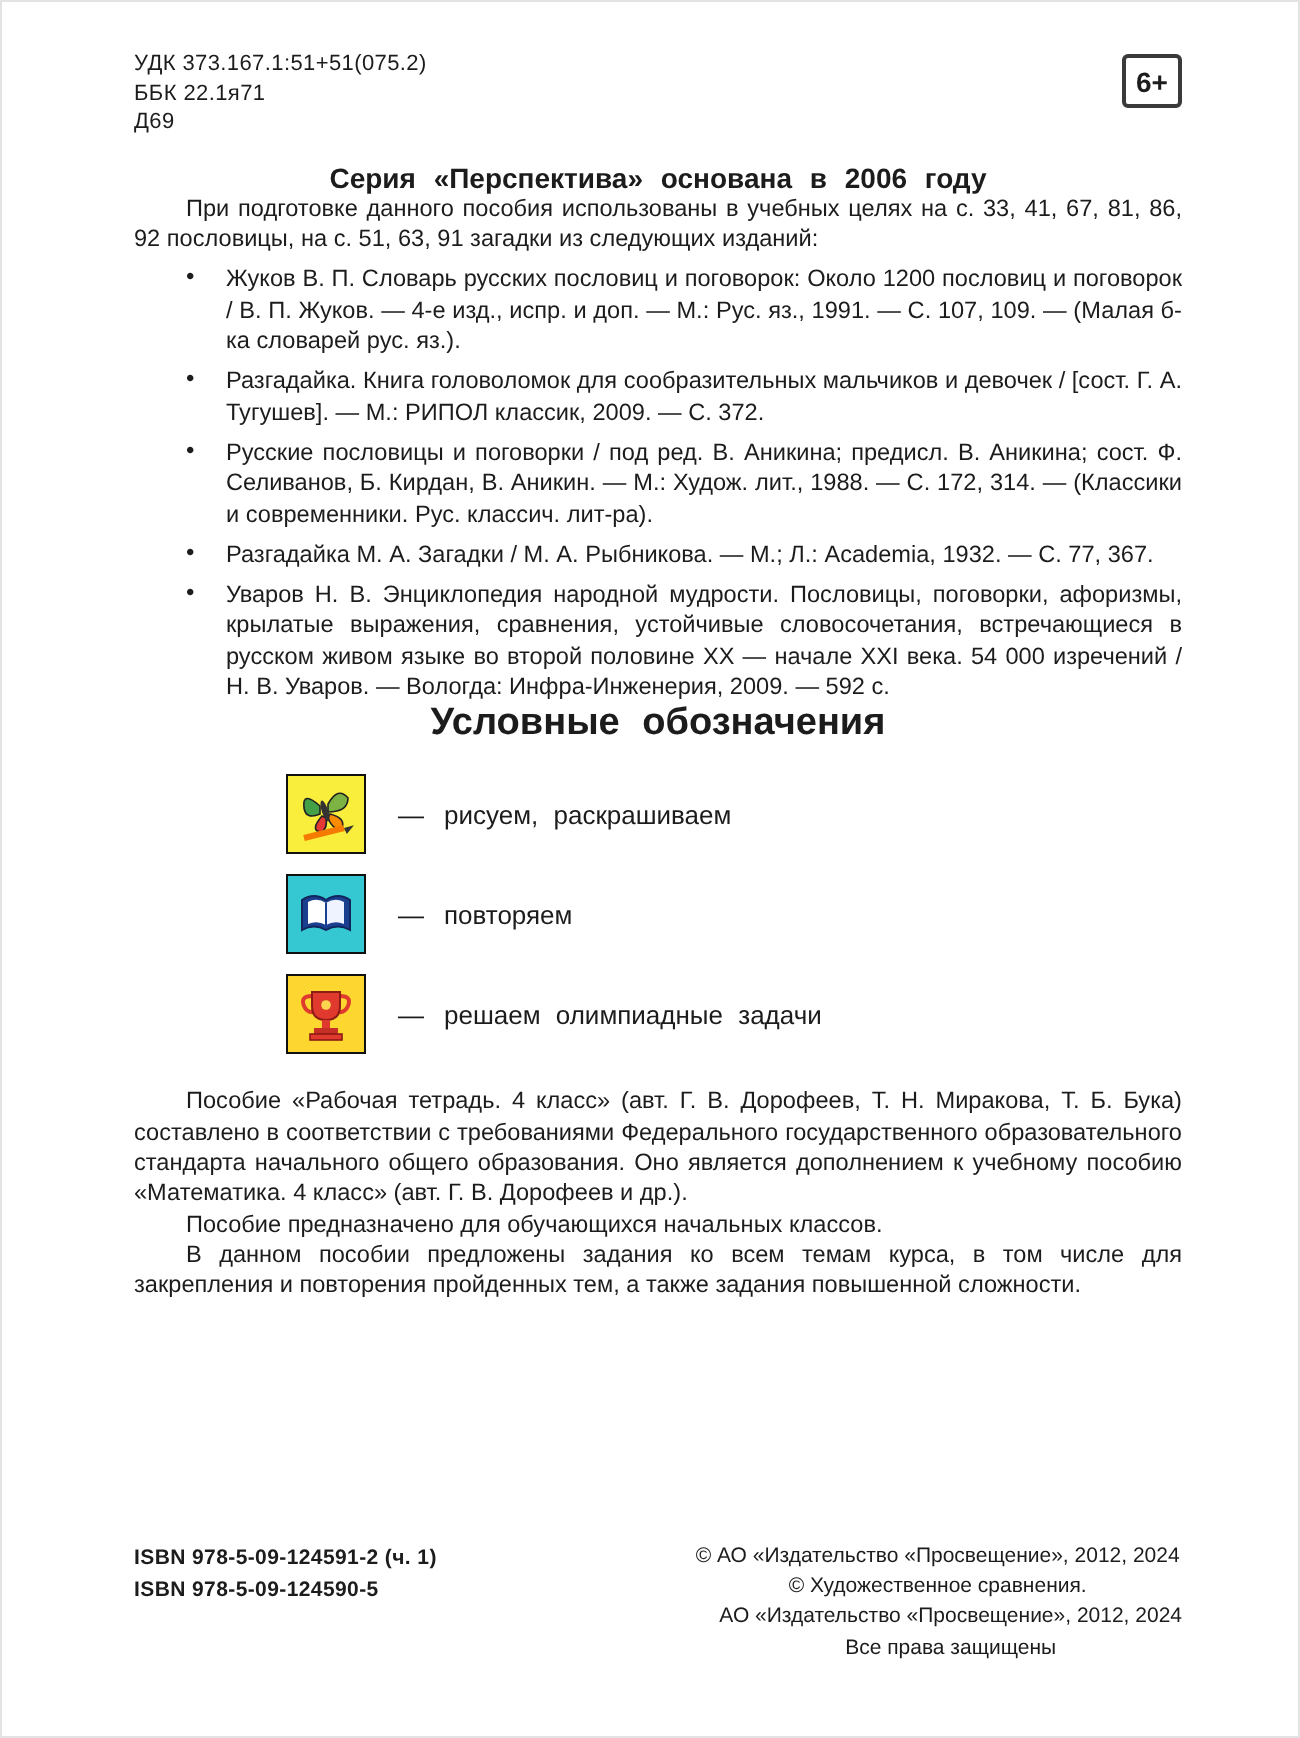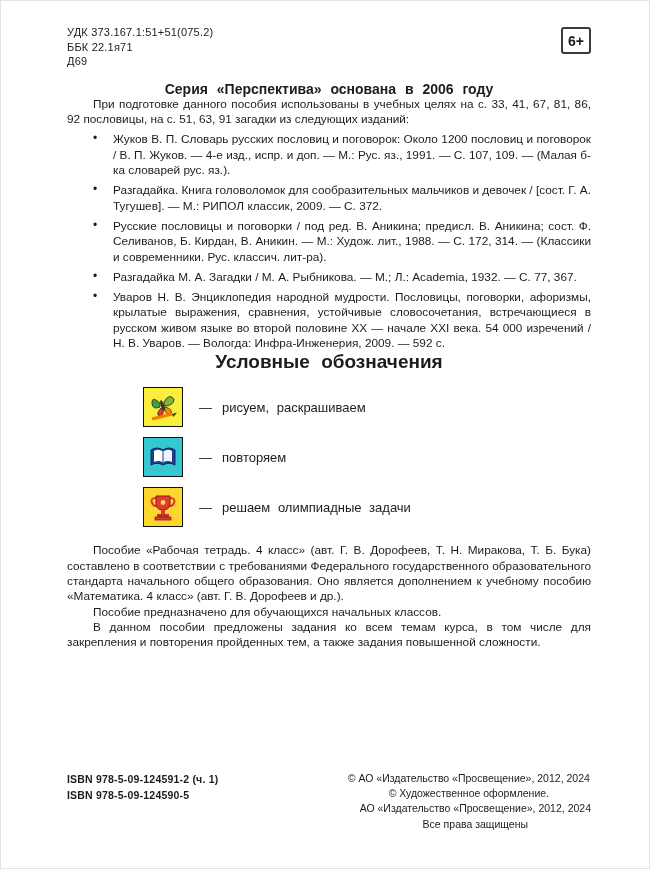--- a/index.html
+++ b/index.html
@@ -150,19 +150,19 @@
   <p class="para indent">Пособие предназначено для обучающихся начальных классов.</p>
   <p class="para indent">В данном пособии предложены задания ко всем темам курса, в том числе для закрепления и повторения пройденных тем, а также задания повышенной сложности.</p>
 
   <div class="footer">
     <div class="isbn">
       <div>ISBN 978-5-09-124591-2 (ч. 1)</div>
       <div>ISBN 978-5-09-124590-5</div>
     </div>
     <div class="copyright">
       <div>© АО «Издательство «Просвещение», 2012, 2024</div>
-      <div>© Художественное оформление.</div>
+      <div>© Художественное сравнения.</div>
       <div class="cr-indent">АО «Издательство «Просвещение», 2012, 2024</div>
       <div class="cr-indent">Все права защищены</div>
     </div>
   </div>
 
 </div>
 
 </body></html>

